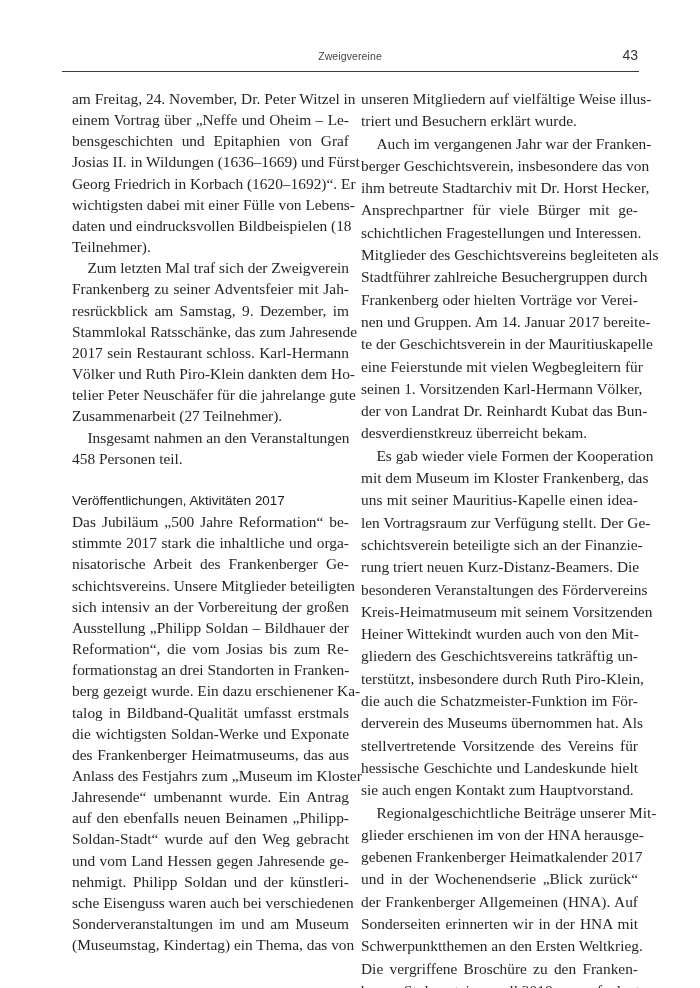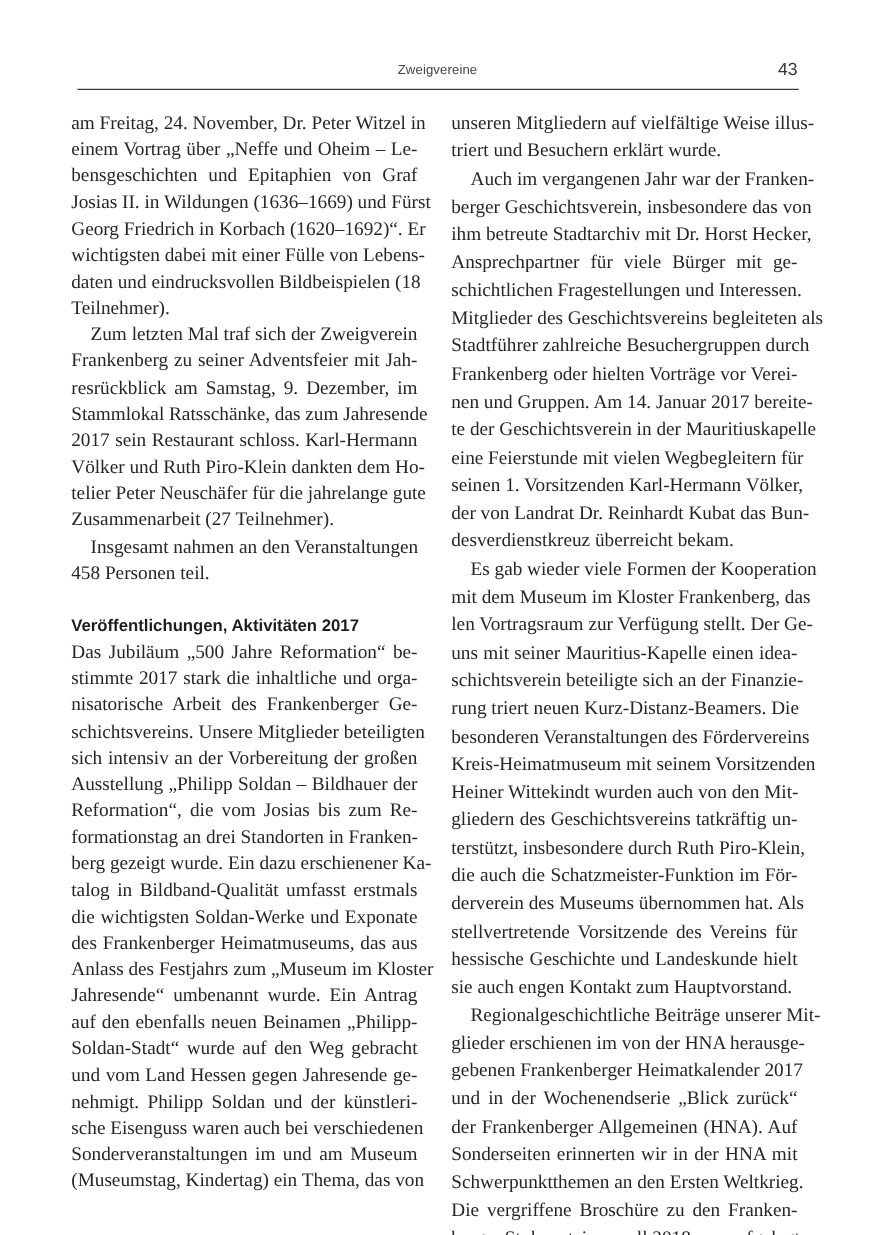--- a/index.html
+++ b/index.html
@@ -22,28 +22,28 @@
   .head-rule {
     position: absolute; left: 62px; top: 71px; width: 577px; height: 0;
     border-top: 1px solid #3a3a3a;
   }
   .column {
     position: absolute; top: 88px;
     font-family: "Liberation Serif", "DejaVu Serif", serif;
     font-size: 15.4px; color: #262626;
     text-align: justify; hyphens: manual;
   }
-  .col-left { left: 57px; width: 277px; line-height: 21.15px; }
+  .col-left { left: 72px; width: 277px; line-height: 21.15px; }
   .col-right { left: 361px; width: 277px; line-height: 22.3px; }
   .column p { margin: 0; }
   .line { display: block; text-align: justify; text-align-last: justify; white-space: nowrap; }
   .line.last { text-align-last: left; }
   .section-heading {
     font-family: "Liberation Sans", "DejaVu Sans", sans-serif;
-    font-size: 13.4px; color: #1e1e1e; margin: 0; font-weight: bold;
+    font-size: 13.4px; color: #1e1e1e; margin: 0; font-weight: normal;
     text-align: left; text-align-last: left; display: block;
   }
   .spacer { display: block; height: 21.15px; }
   .first-indent { padding-left: 1em; }
 </style>
 </head>
 <body>
 
 <div>
   <div class="running-head">
@@ -120,22 +120,22 @@
         <span class="line">nen und Gruppen. Am 14. Januar 2017 bereite-</span>
         <span class="line">te der Geschichtsverein in der Mauritiuskapelle</span>
         <span class="line">eine Feierstunde mit vielen Wegbegleitern für</span>
         <span class="line">seinen 1. Vorsitzenden Karl-Hermann Völker,</span>
         <span class="line">der von Landrat Dr. Reinhardt Kubat das Bun-</span>
         <span class="line last">desverdienstkreuz überreicht bekam.</span>
       </p>
       <p>
         <span class="line first-indent">Es gab wieder viele Formen der Kooperation</span>
         <span class="line">mit dem Museum im Kloster Frankenberg, das</span>
+        <span class="line">uns mit seiner Mauritius-Kapelle einen idea-</span>
         <span class="line">len Vortragsraum zur Verfügung stellt. Der Ge-</span>
-        <span class="line">uns mit seiner Mauritius-Kapelle einen idea-</span>
         <span class="line">schichtsverein beteiligte sich an der Finanzie-</span>
         <span class="line">rung triert neuen Kurz-Distanz-Beamers. Die</span>
         <span class="line">besonderen Veranstaltungen des Fördervereins</span>
         <span class="line">Kreis-Heimatmuseum mit seinem Vorsitzenden</span>
         <span class="line">Heiner Wittekindt wurden auch von den Mit-</span>
         <span class="line">gliedern des Geschichtsvereins tatkräftig un-</span>
         <span class="line">terstützt, insbesondere durch Ruth Piro-Klein,</span>
         <span class="line">die auch die Schatzmeister-Funktion im För-</span>
         <span class="line">derverein des Museums übernommen hat. Als</span>
         <span class="line">stellvertretende Vorsitzende des Vereins für</span>

